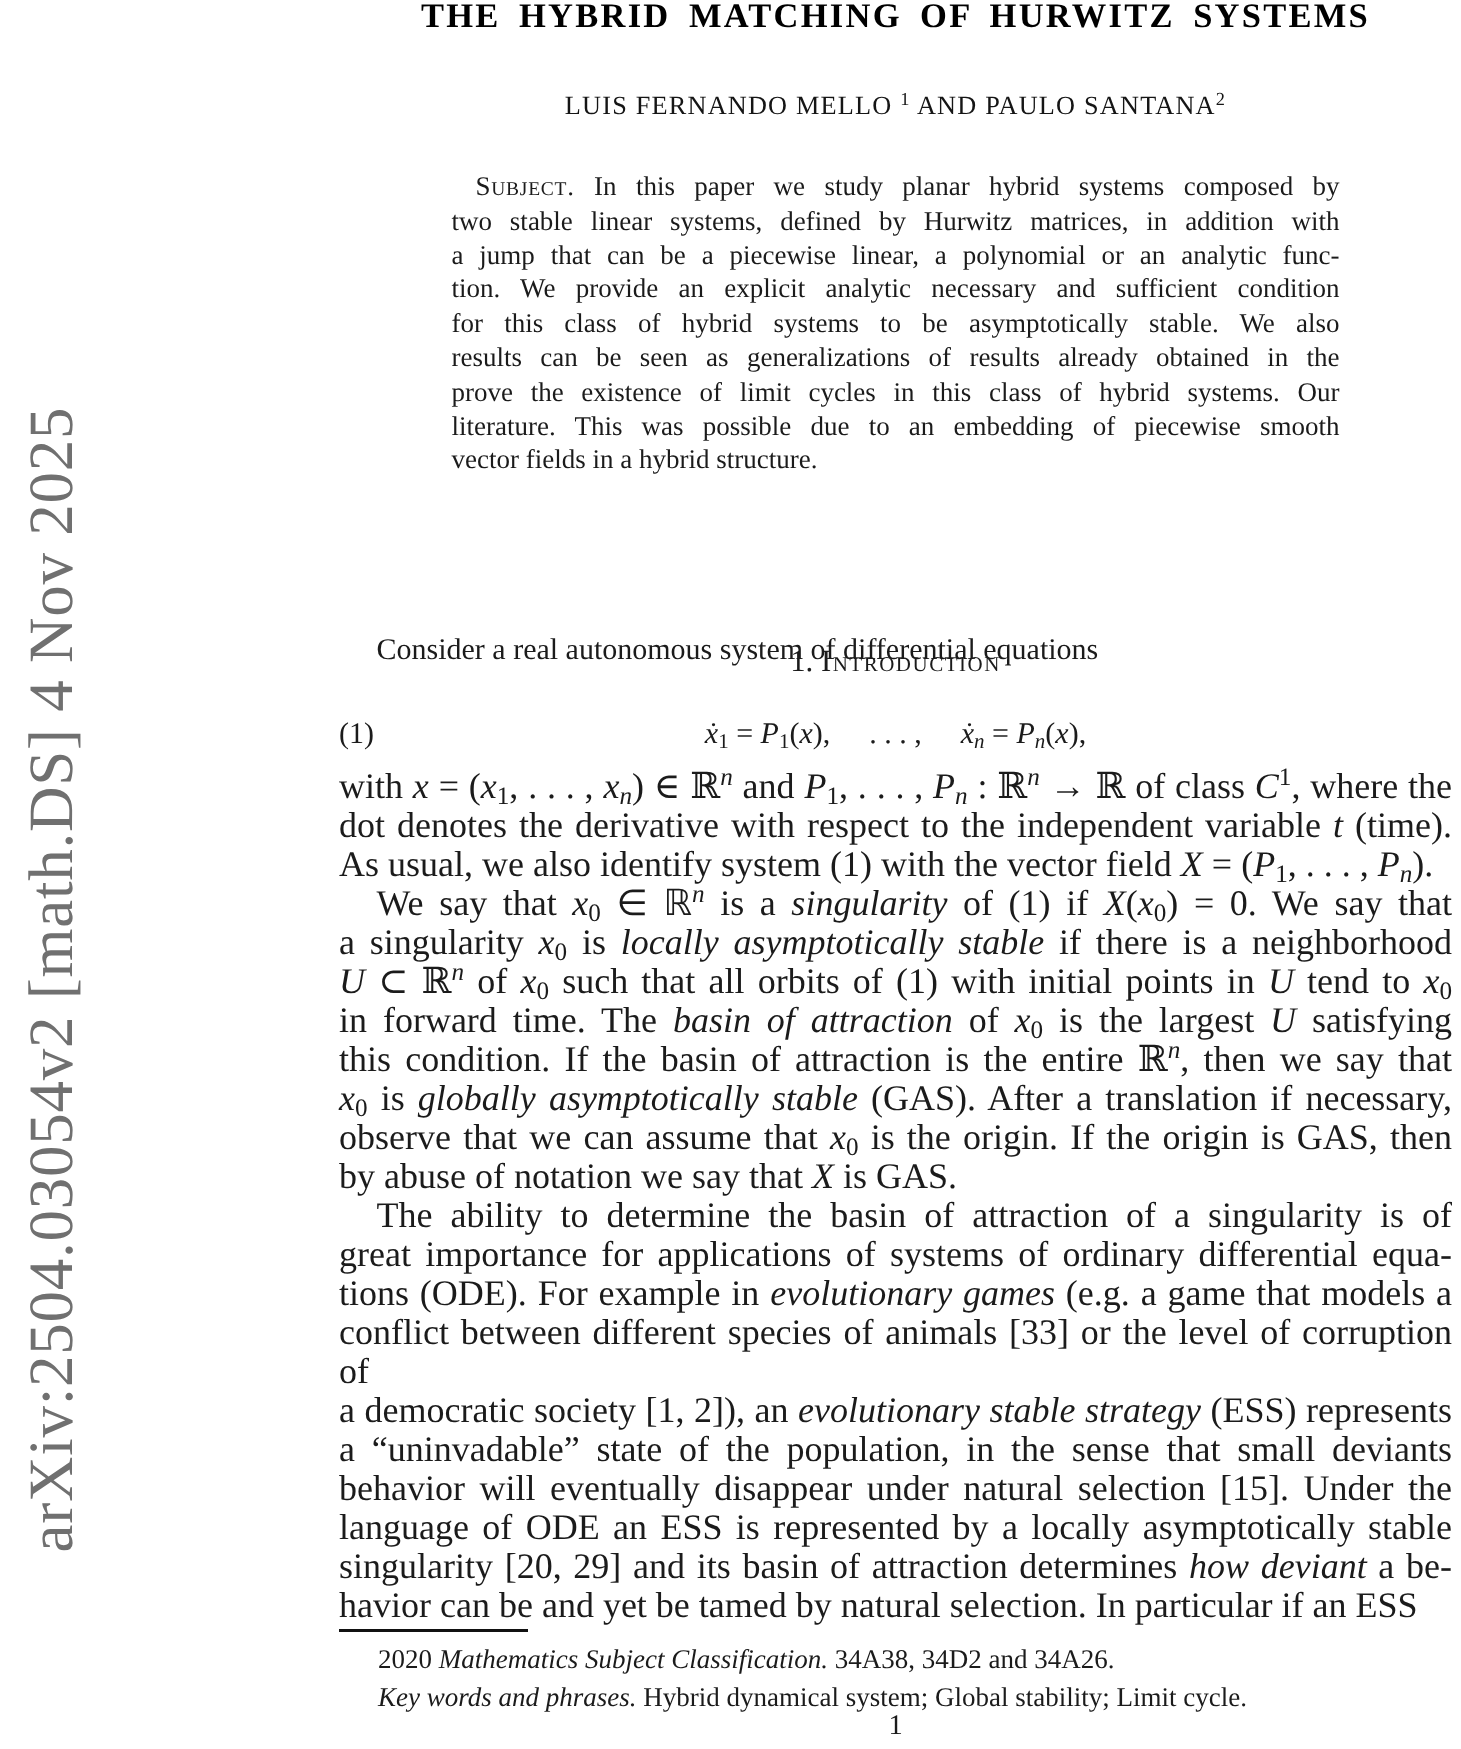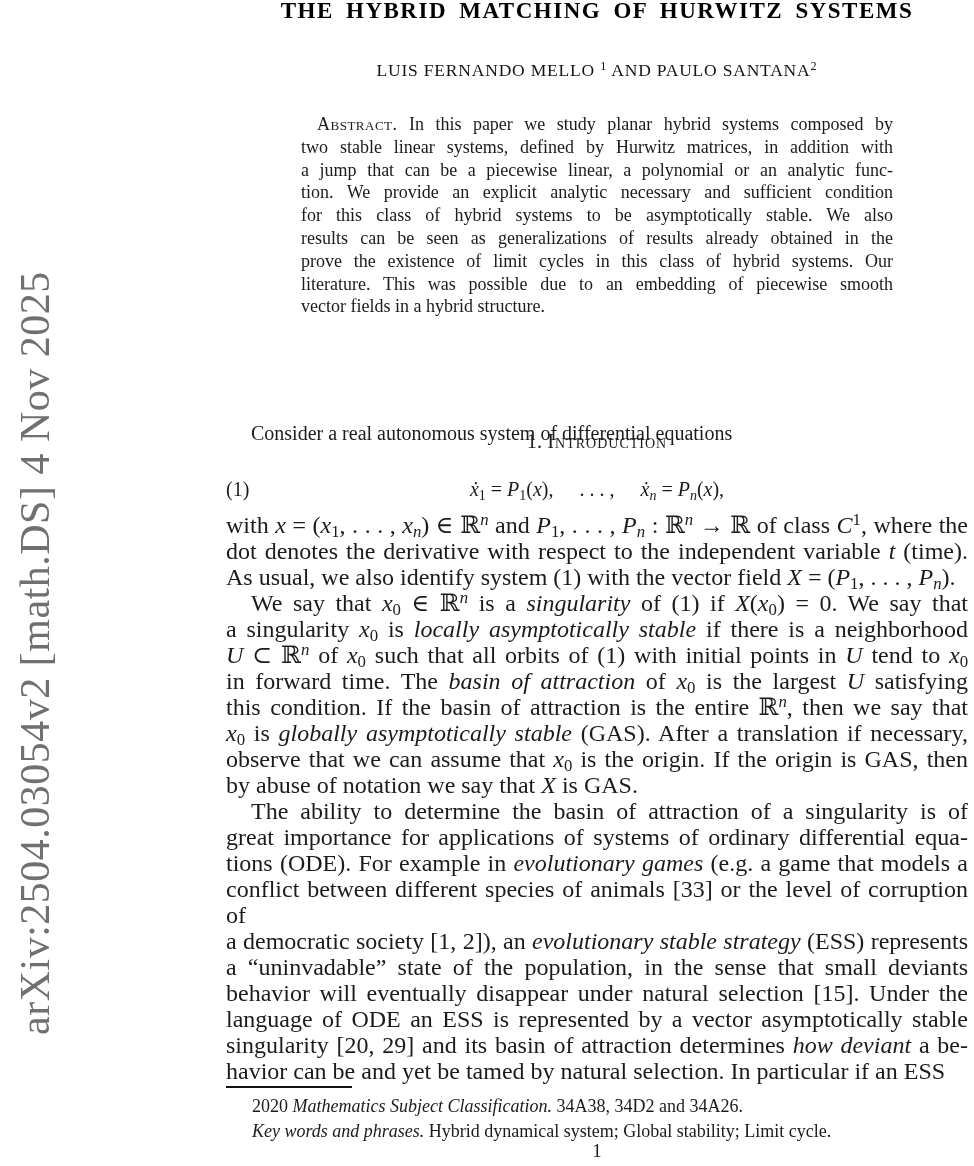--- a/index.html
+++ b/index.html
@@ -94,21 +94,21 @@
   .qq { margin: 0 26px; }
   .pblock {
     position: absolute;
     top: 512px;
     width: 100%;
     font-size: 24px;
     line-height: 26px;
   }
   .tline { text-align: justify; text-align-last: justify; }
   .para .tline:last-child { text-align-last: auto; }
-  .indent-first .tline:first-child { text-indent: 25px; }
+  .indent-first .tline:first-child { text-indent: 25px; font-family: Liberation Serif, serif; }
   .fnrule {
     position: absolute;
     top: 1086px;
     left: 0;
     width: 126px;
     height: 2px;
     background: #111;
   }
   .fnotes {
     position: absolute;
@@ -138,21 +138,21 @@
 
   <div class="stamp">arXiv:2504.03054v2  [math.DS]  4 Nov 2025</div>
 
   <div class="content">
 
     <div class="title">THE HYBRID MATCHING OF HURWITZ SYSTEMS</div>
 
     <div class="authors">LUIS FERNANDO MELLO <sup>1</sup> AND PAULO SANTANA<sup>2</sup></div>
 
     <div class="abstract para">
-        <div class="tline"><span class="sc">Abstract.</span> In this paper we study planar hybrid systems composed by</div>
+        <div class="tline"><span class="sc">Subject.</span> In this paper we study planar hybrid systems composed by</div>
         <div class="tline">two stable linear systems, defined by Hurwitz matrices, in addition with</div>
         <div class="tline">a jump that can be a piecewise linear, a polynomial or an analytic func-</div>
         <div class="tline">tion. We provide an explicit analytic necessary and sufficient condition</div>
         <div class="tline">for this class of hybrid systems to be asymptotically stable.  We also</div>
         <div class="tline">results can be seen as generalizations of results already obtained in the</div>
         <div class="tline">prove the existence of limit cycles in this class of hybrid systems.  Our</div>
         <div class="tline">literature.  This was possible due to an embedding of piecewise smooth</div>
         <div class="tline">vector fields in a hybrid structure.</div>
       </div>
 
@@ -184,21 +184,21 @@
           <div class="tline">by abuse of notation we say that <i>X</i> is GAS.</div>
         </div>
       <div class="para indent-first">
           <div class="tline">The ability to determine the basin of attraction of a singularity is of</div>
           <div class="tline">great importance for applications of systems of ordinary differential equa-</div>
           <div class="tline">tions (ODE). For example in <i>evolutionary games</i> (e.g.  a game that models a</div>
           <div class="tline">conflict between different species of animals [33] or the level of corruption of</div>
           <div class="tline">a democratic society [1, 2]), an <i>evolutionary stable strategy</i> (ESS) represents</div>
           <div class="tline">a “uninvadable” state of the population, in the sense that small deviants</div>
           <div class="tline">behavior will eventually disappear under natural selection [15].  Under the</div>
-          <div class="tline">language of ODE an ESS is represented by a vector asymptotically stable</div>
+          <div class="tline">language of ODE an ESS is represented by a locally asymptotically stable</div>
           <div class="tline">singularity [20, 29] and its basin of attraction determines <i>how deviant</i> a be-</div>
           <div class="tline">havior can be and yet be tamed by natural selection. In particular if an ESS</div>
         </div>
     </div>
 
     <div class="fnrule"></div>
 
     <div class="fnotes">
         <div class="tline">2020 <i>Mathematics Subject Classification.</i>  34A38, 34D2 and 34A26.</div>
         <div class="tline"><i>Key words and phrases.</i>  Hybrid dynamical system; Global stability; Limit cycle.</div>

